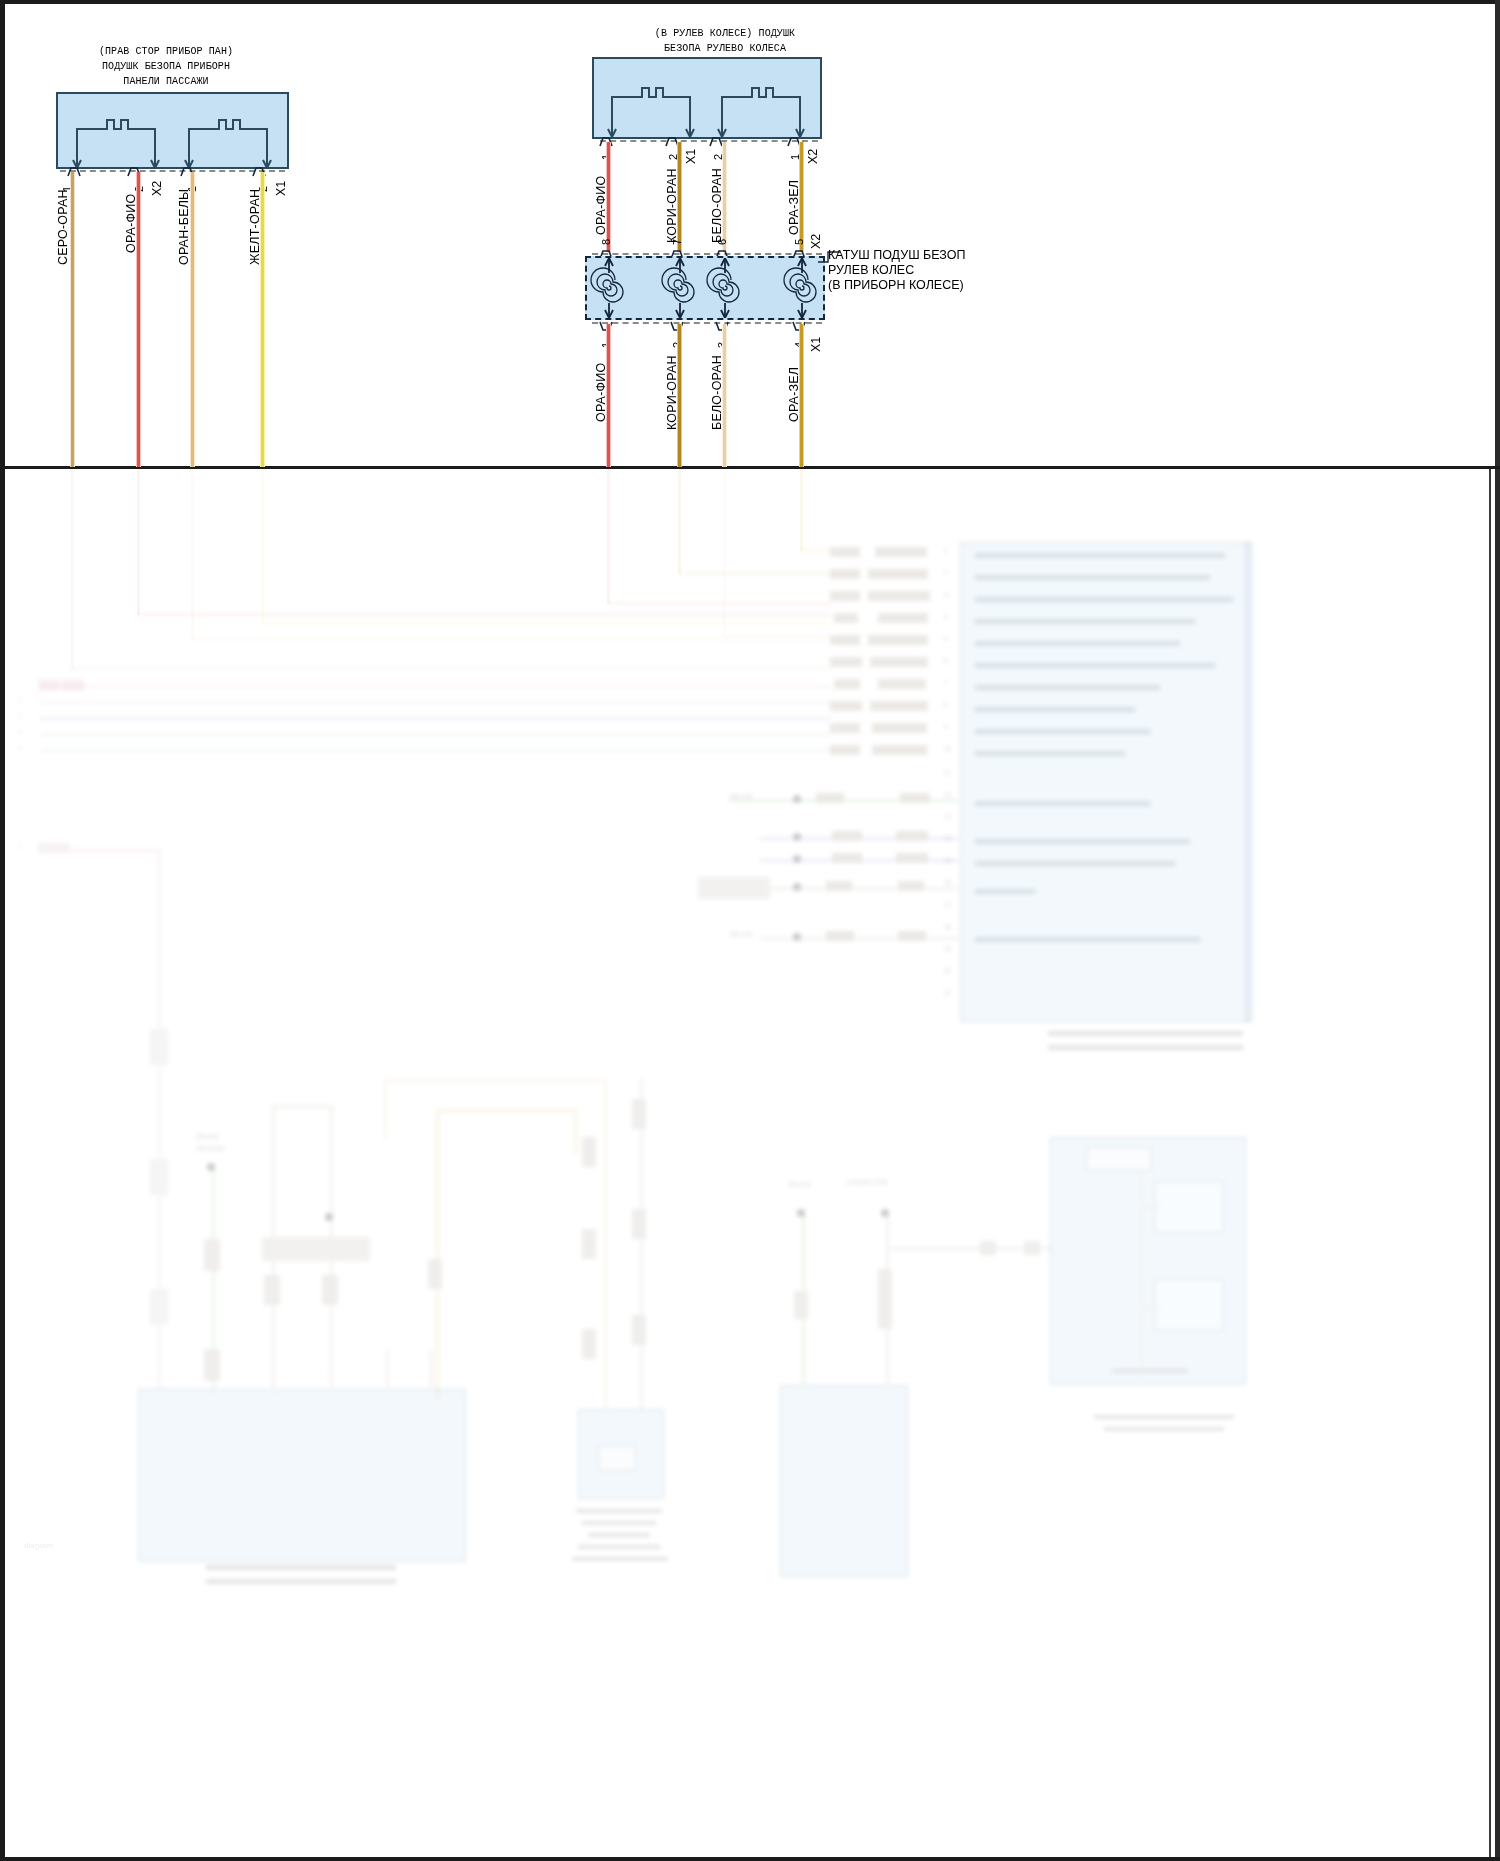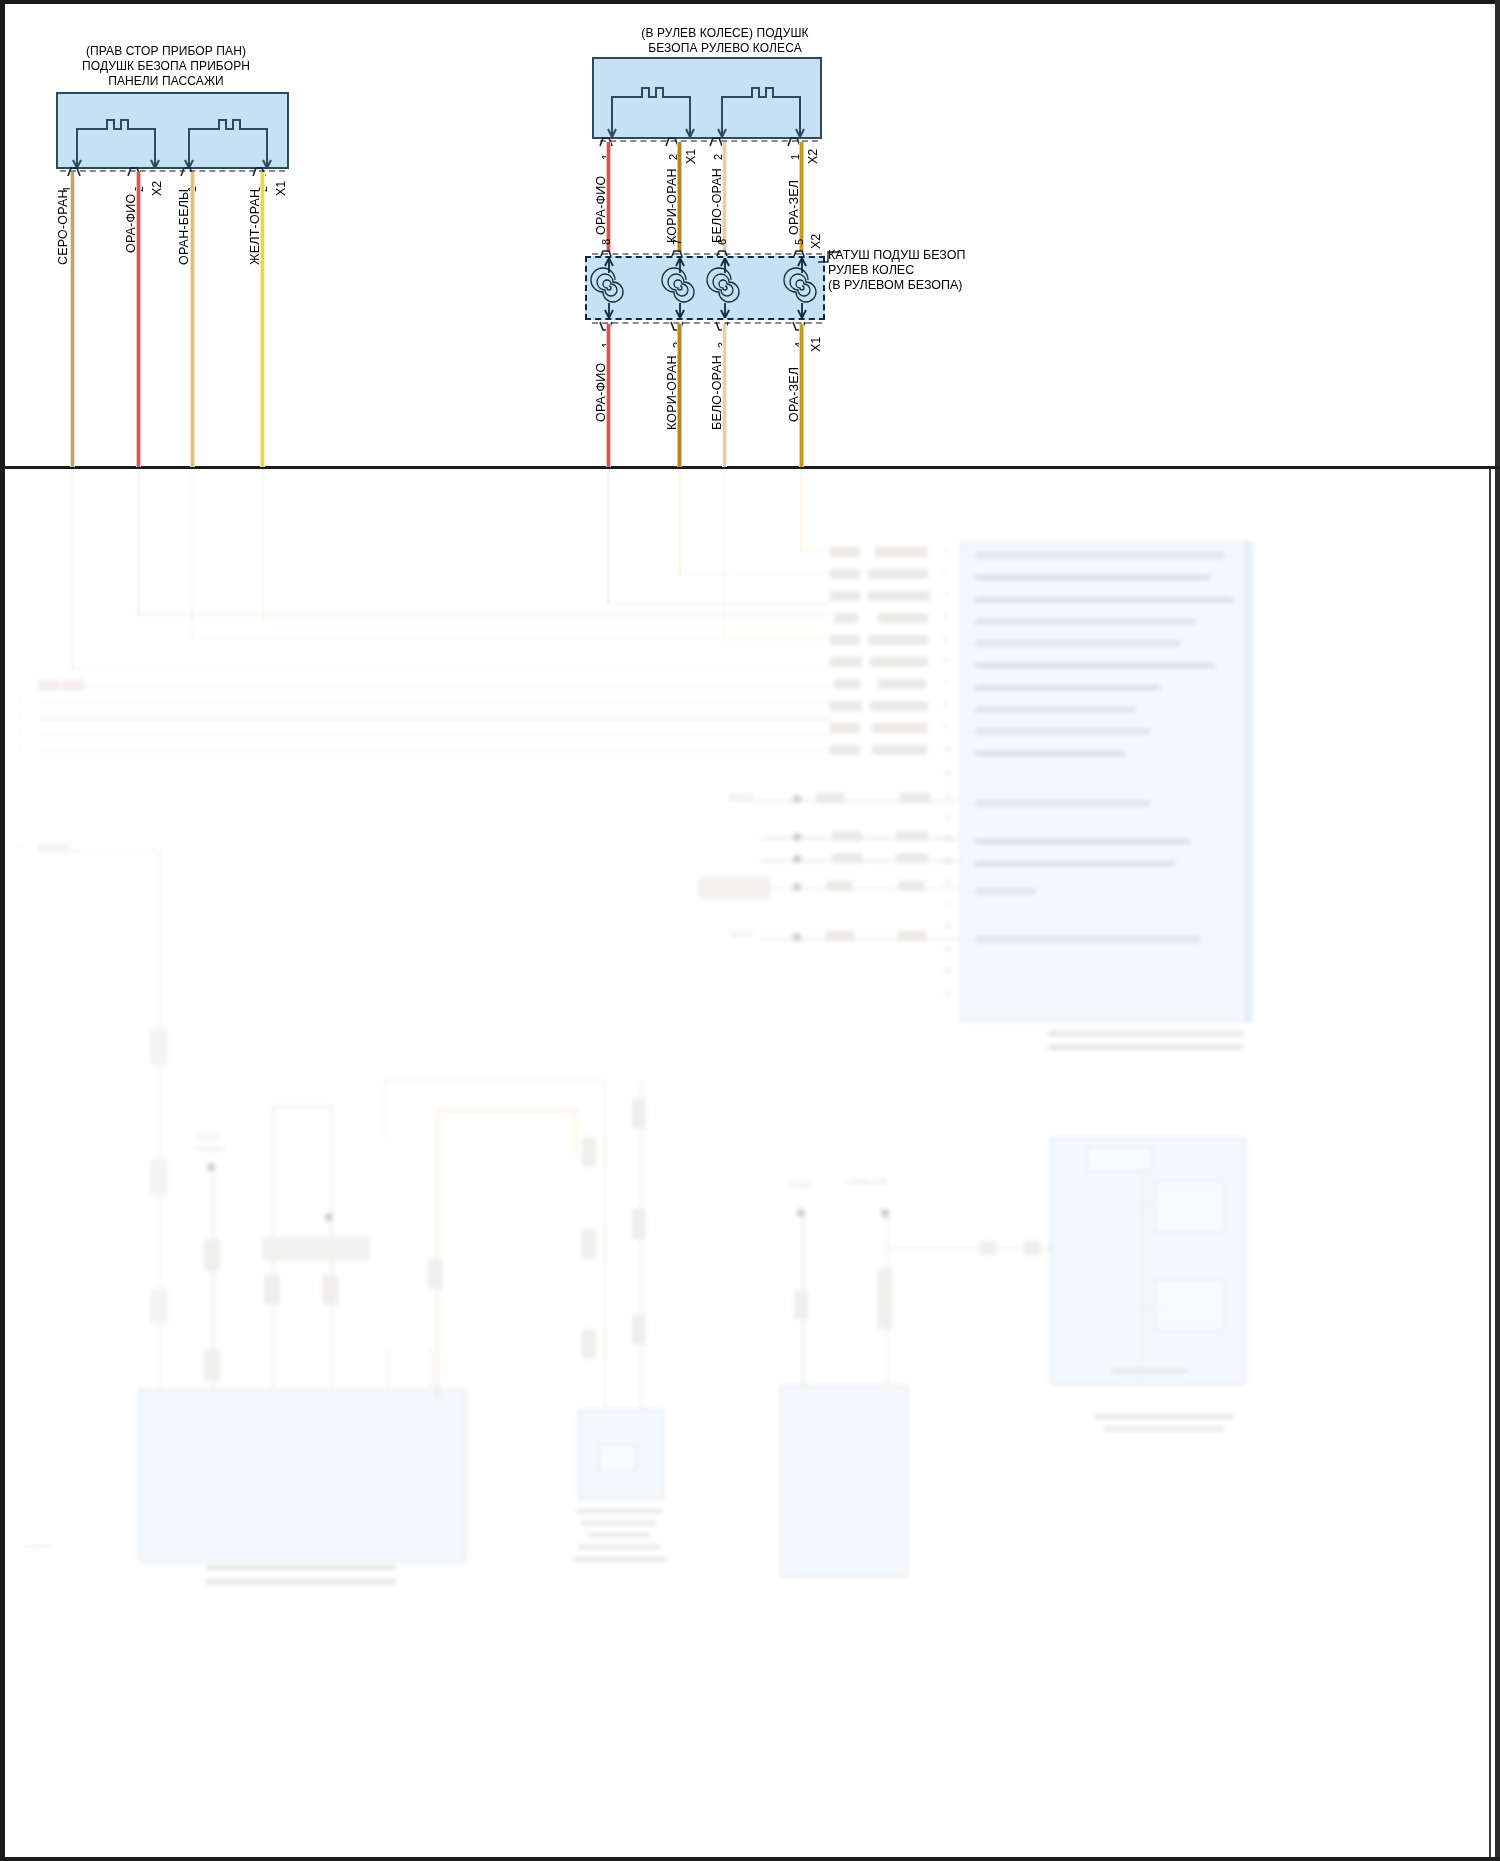--- a/index.html
+++ b/index.html
@@ -32,25 +32,26 @@
     position:absolute;
     background:#c6e0f4;
     border:2px dashed #13263a;
     box-sizing:border-box;
   }
 
   
   .caption{
     position:absolute;
     text-align:center;
-    font-size:12px;
+    font-size:10px;
     line-height:15px;
     color:#000;
     letter-spacing:0.1px;
     white-space:pre-line;
+    font-family:Liberation Mono, monospace;
   }
   .caption-right{
     position:absolute;
     text-align:left;
     font-size:12.5px;
     line-height:15px;
     color:#000;
     white-space:pre-line;
   }
 
@@ -280,21 +281,21 @@
         <path d="M215,30 m0,-2 a2,2 0 1 1 -2,2 a4,4 0 1 1 4,-4 a6,6 0 1 1 -6,6 a8,8 0 1 1 8,-8 a10,10 0 1 1 -10,10 a12,12 0 1 1 12,-12" fill="none" stroke="#13263a" stroke-width="1.3"></path>
       </g>
     </svg>
   </div>
 
   <svg style="position:absolute;left:818px;top:250px;" width="22" height="14">
     <path d="M0,12 L10,12 L10,2 L22,2" fill="none" stroke="#13263a" stroke-width="1.4"></path>
   </svg>
   <div class="caption-right" style="left:828px;top:248px;width:170px;">КАТУШ ПОДУШ БЕЗОП
 РУЛЕВ КОЛЕС
-(В РУЛЕВОМ БЕЗОПА)</div>
+(В ПРИБОРН КОЛЕСЕ)</div>
 
   <div class="conn-dash" style="left:592px;top:322px;width:230px;"></div>
 
   <svg style="position:absolute;left:592px;top:320px;" width="235" height="14">
     <path d="M8,2 L11,10 L17,10 L20,2" fill="none" stroke="#13263a" stroke-width="1.6"></path>
     <path d="M79,2 L82,10 L88,10 L91,2" fill="none" stroke="#13263a" stroke-width="1.6"></path>
     <path d="M124,2 L127,10 L133,10 L136,2" fill="none" stroke="#13263a" stroke-width="1.6"></path>
     <path d="M201,2 L204,10 L210,10 L213,2" fill="none" stroke="#13263a" stroke-width="1.6"></path>
   </svg>
 

